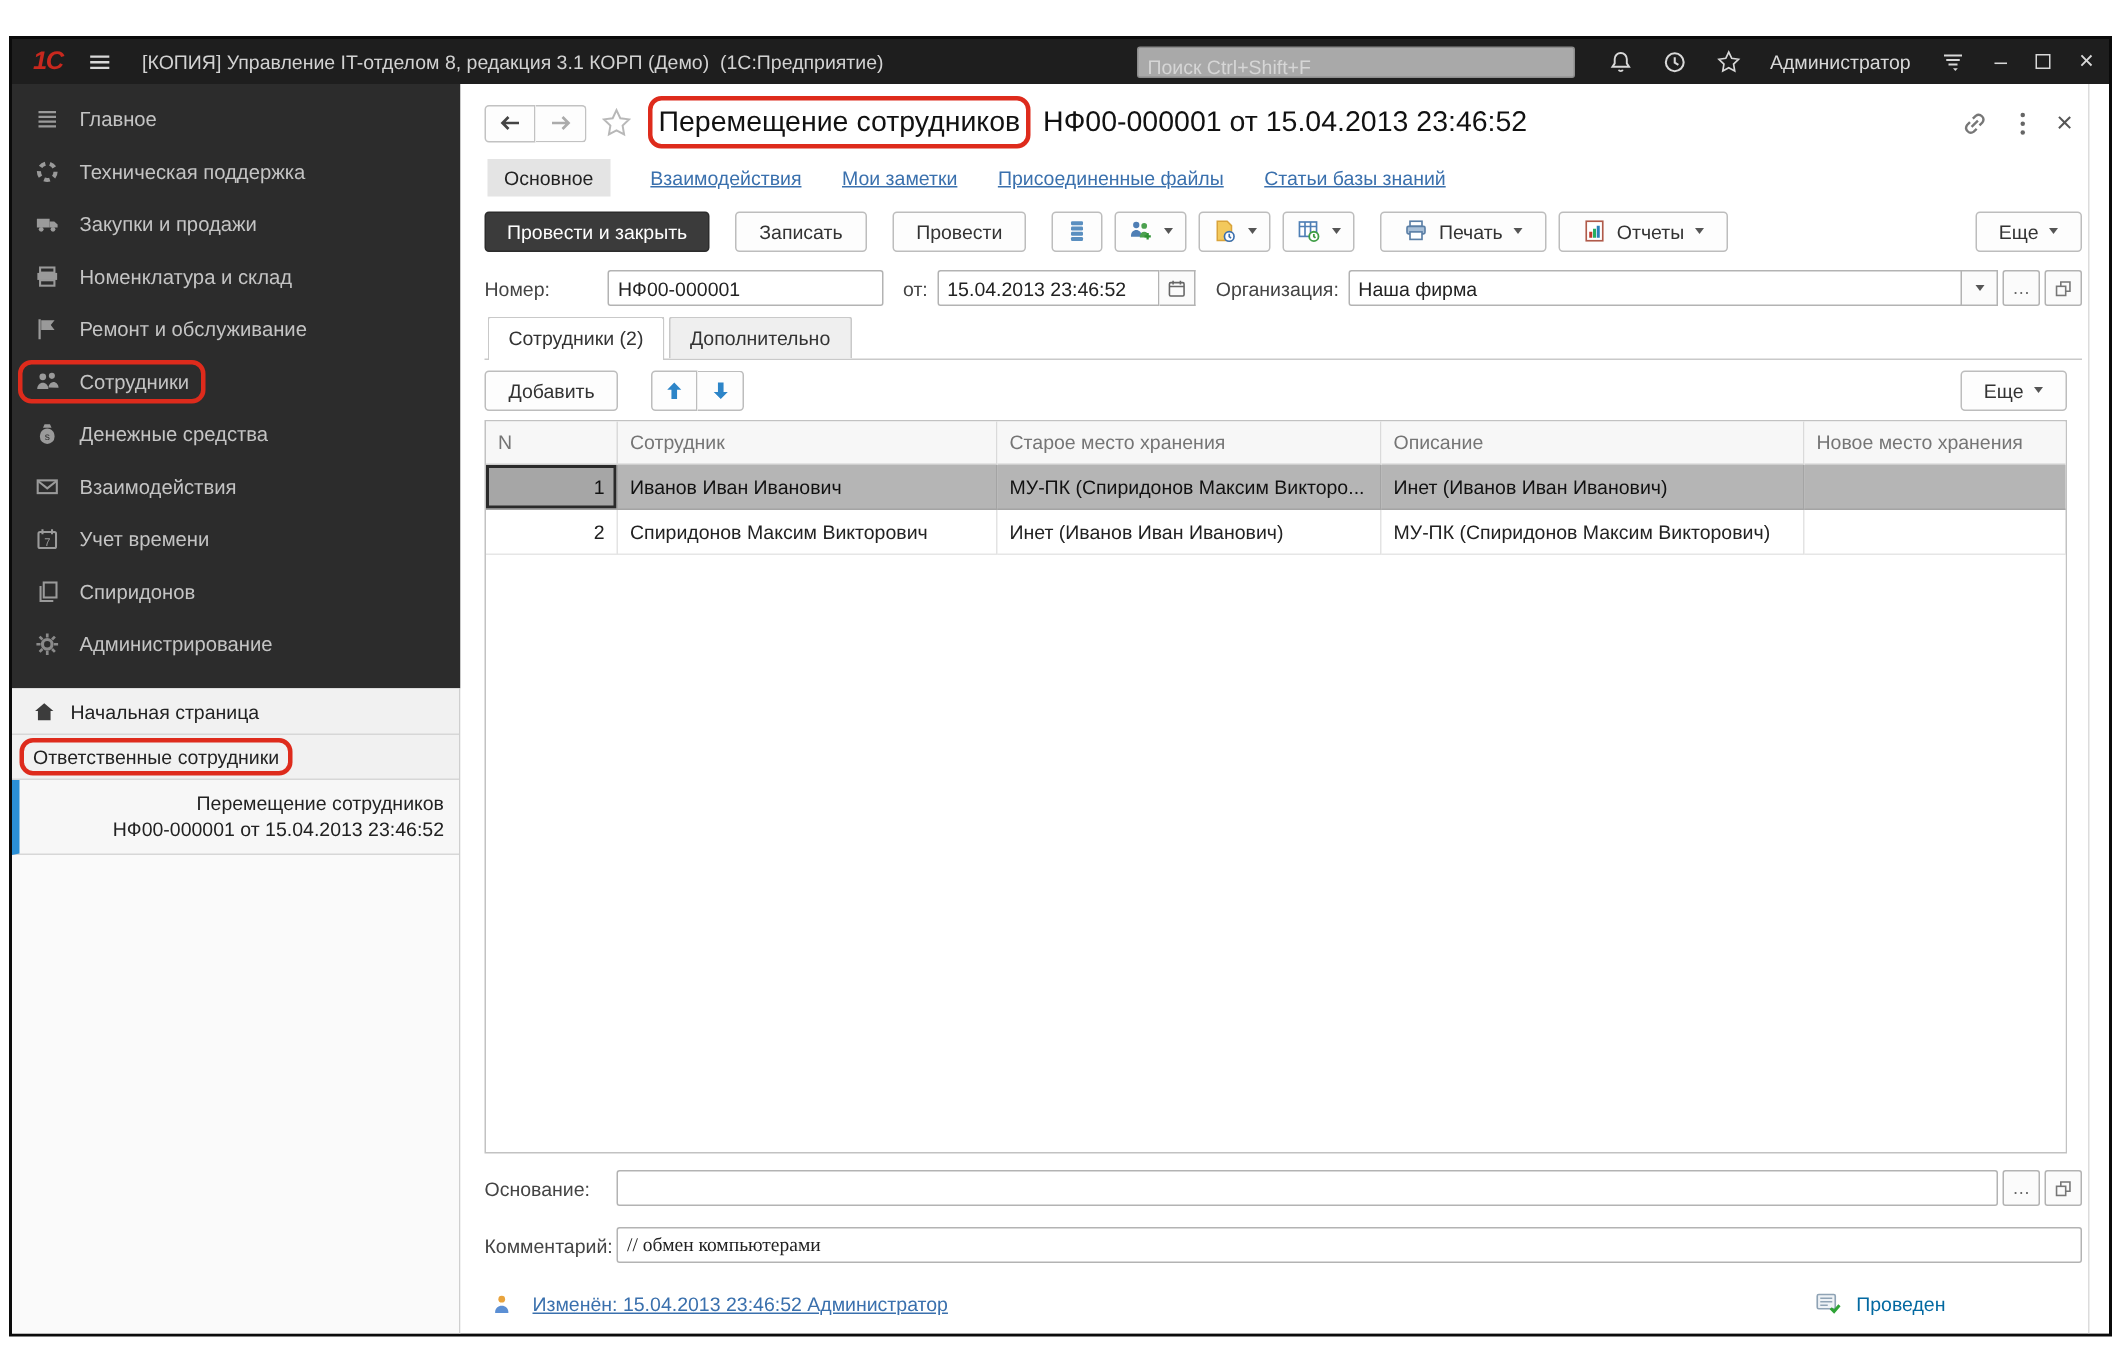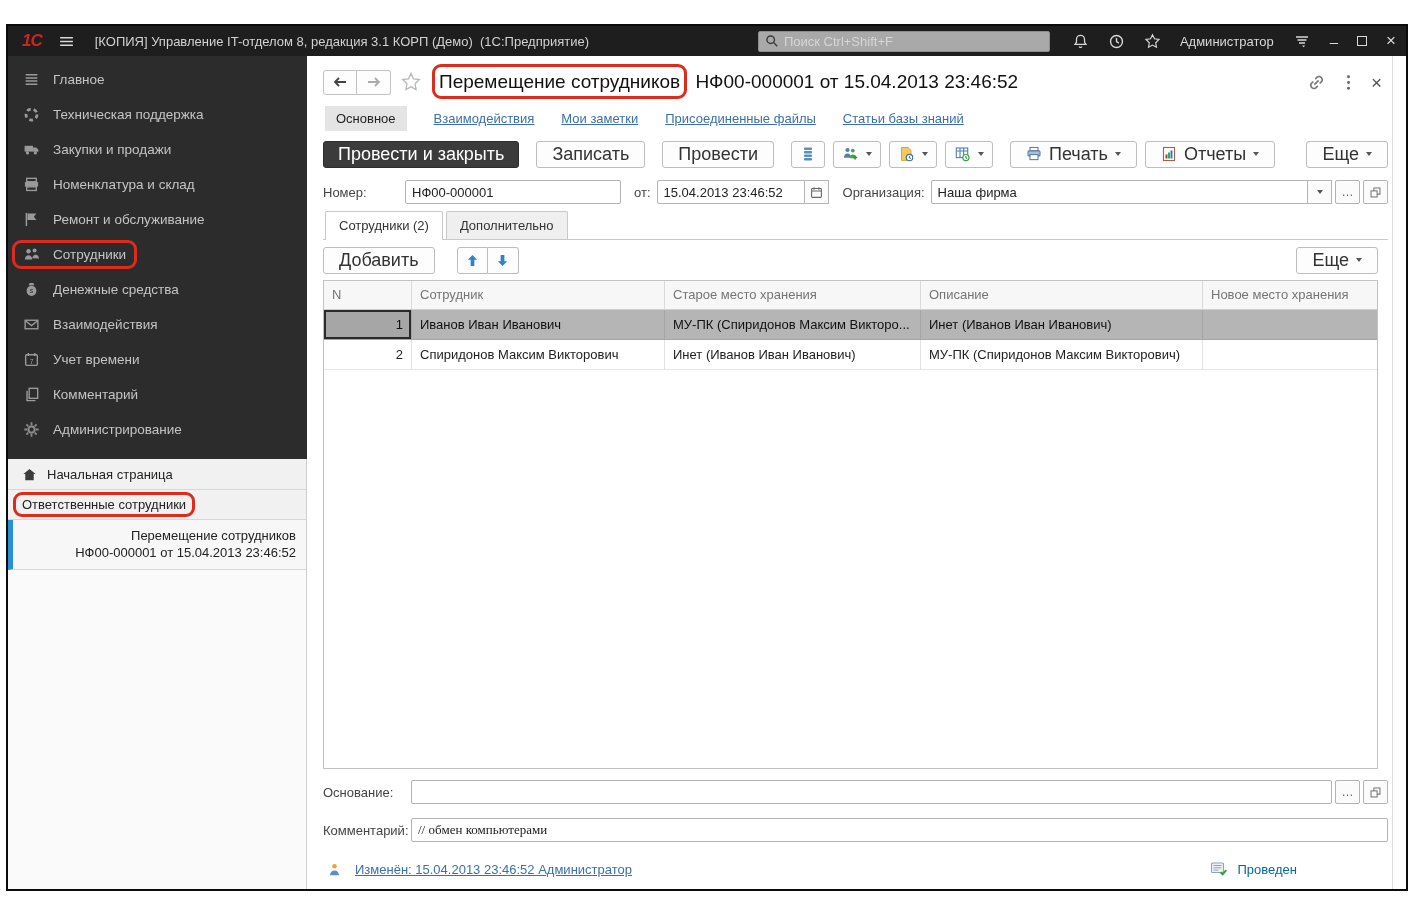--- a/index.html
+++ b/index.html
@@ -4,21 +4,21 @@
 <style>
   * { box-sizing: border-box; margin: 0; padding: 0; }
   html,body { width:1414px; height:897px; background:#fff; font-family:"Liberation Sans",sans-serif; font-size:13px; color:#333; }
   .window { position:absolute; left:6px; top:8px; right:6px; bottom:6px; border:2px solid #0b0b0b; display:flex; flex-direction:column; background:#fff; overflow:hidden;margin-top:16px; }
 
   
   .titlebar { height:30px; background:#1e1e1e; display:flex; align-items:center; color:#cfcfcf; flex:0 0 auto; padding:0 10px 0 14px; }
   .logo { color:#c8281e; font-weight:bold; font-style:italic; font-size:17px; letter-spacing:-1px; margin-right:16px; }
   .hamburger { margin-right:20px; display:flex; }
   .tb-title { font-size:13px; color:#d2d2d2; white-space:pre; }
-  .search-box { margin-left:auto; width:292px; height:21px; background:#a9a9a9; border:1px solid #8c8c8c; border-radius:2px; display:flex; align-items:center; padding:0 6px; gap:5px; }
+  .search-box { margin-left:auto; width:292px; height:21px; background:#a9a9a9; border:1px solid #8c8c8c; border-radius:2px; display:flex; padding:0 6px; gap:5px;flex-direction:column; }
   .search-box input { flex:1; background:transparent; border:none; outline:none; font-family:inherit; font-size:13px; color:#3a3a3a; }
   .search-box input::placeholder { color:#d6d6d6; }
   .tb-icons { display:flex; align-items:center; gap:19px; margin-left:22px; }
   .tb-icons .txt { font-size:13px; color:#d8d8d8; }
   .winbtn { color:#d8d8d8; font-size:15px; display:flex; align-items:center; }
   .maxbox { width:10px; height:10px; border:1.5px solid #d8d8d8; display:inline-block; }
 
   
   .appbody { flex:1; display:flex; min-height:0; }
 
@@ -50,21 +50,21 @@
   .form-title { font-size:19px; color:#111; margin-left:8px; white-space:nowrap; }
   .form-title .rest { margin-left:10px; }
   .fh-icons { margin-left:auto; display:flex; align-items:center; gap:20px; color:#666; padding-right:6px; }
   .fh-close { font-size:19px; color:#555; line-height:1; }
 
   .form-nav { height:32px; display:flex; align-items:center; gap:27px; flex:0 0 auto; padding-left:2px; }
   .nav-current { background:#e4e4e4; padding:5px 11px; color:#222; }
   .nav-link { color:#3a70ad; text-decoration:underline; cursor:pointer; }
 
   .form-toolbar { height:40px; display:flex; align-items:center; gap:8px; flex:0 0 auto; }
-  .btn { height:27px; background:#fdfdfd; border:1px solid #bdbdbd; border-radius:3px; display:inline-flex; align-items:center; justify-content:center; padding:0 15px; font-size:18px; color:#333; gap:7px; cursor:default; }
+  .btn { height:27px; background:#fdfdfd; border:1px solid #bdbdbd; border-radius:3px; display:inline-flex; align-items:center; justify-content:center; padding:0 15px; font-size:13px; color:#333; gap:7px; cursor:default; }
   .btn.dark { background:#3b3b3b; border-color:#2c2c2c; color:#fff; padding:0 14px; }
   .btn.icon-only { padding:0 8px; }
   .caret { width:0; height:0; border-left:3.5px solid transparent; border-right:3.5px solid transparent; border-top:4px solid #555; display:inline-block; }
   .sp14 { margin-left:9px; }
   .toolbar-more { margin-left:auto; }
 
   .form-fields { height:36px; display:flex; align-items:center; flex:0 0 auto; }
   .flabel { color:#444; }
   .finput { height:24px; border:1px solid #b3b3b3; border-radius:2px; background:#fff; font-family:inherit; font-size:13px; color:#222; padding:0 6px; outline:none; }
   .joined { display:flex; align-items:stretch; height:24px; }
@@ -266,21 +266,21 @@
           </div>
 
         <div class="sb-item">
             <span class="wrap">
           <span class="sb-icon">
                 <svg viewBox="0 0 16 16" width="17" height="17">
                   <rect x="5.8" y="2.2" width="8" height="9.4" fill="none" stroke="#9a9a9a" stroke-width="1.3"></rect>
                   <path d="M3.8 4.4v9.4h8" fill="none" stroke="#9a9a9a" stroke-width="1.3"></path>
                 </svg>
               </span>
-          <span>Комментарий</span>
+          <span>Спиридонов</span>
             </span>
           </div>
 
         <div class="sb-item">
             <span class="wrap">
           <span class="sb-icon">
                 <svg viewBox="0 0 16 16" width="17" height="17">
                   <circle cx="8" cy="8" r="3" fill="none" stroke="#8a8a8a" stroke-width="2"></circle>
                   <path d="M8 1.2v2.6M8 12.2v2.6M1.2 8h2.6M12.2 8h2.6M3.2 3.2l1.8 1.8M11 11l1.8 1.8M12.8 3.2L11 5M5 11l-1.8 1.8" stroke="#8a8a8a" stroke-width="1.7" fill="none"></path>
                 </svg>
@@ -415,21 +415,21 @@
           <span class="caret"></span>
         </span>
         <span class="btn toolbar-more">
           <span>Еще</span>
           <span class="caret"></span>
         </span>
       </div>
 
       <div class="form-fields">
         <span class="flabel" style="width:82px;">Номер:</span>
-        <input class="finput" style="width: 216px;" value="НФ00-000001">
+        <input class="finput" style="width: 184px;" value="НФ00-000001">
         <span class="flabel" style="margin-left:13px;margin-right:6px;">от:</span>
         <span class="joined">
           <input class="finput" style="width: 148px;" value="15.04.2013 23:46:52">
           <span class="mini-btn">
               <svg width="13" height="13" viewBox="0 0 16 16">
                 <rect x="2" y="3" width="12" height="11" rx="1" fill="none" stroke="#666" stroke-width="1.3"></rect>
                 <path d="M2 6.2h12M5 1.5v3M11 1.5v3" stroke="#666" stroke-width="1.3"></path>
               </svg>
             </span>
         </span>

